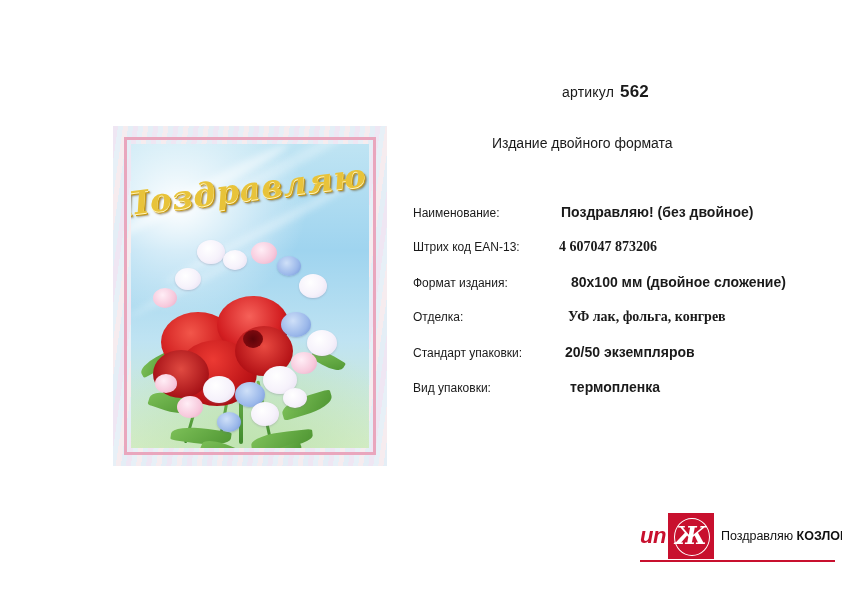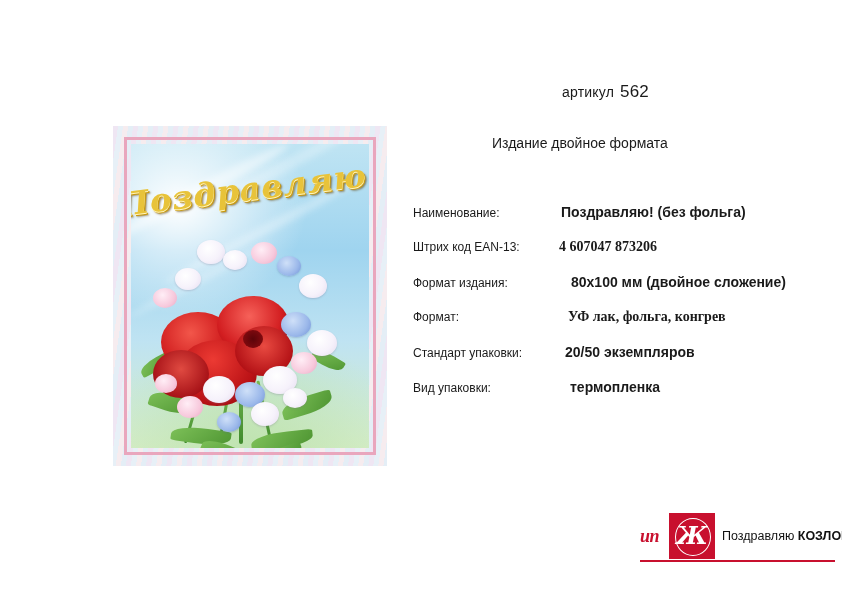--- a/index.html
+++ b/index.html
@@ -20,21 +20,21 @@
   .article-line {
     position: absolute;
     left: 534px;
     top: 82px;
     font-size: 14px;
     letter-spacing: 0.2px;
     white-space: nowrap;
   }
   .article-label { font-weight: 400; margin-left: 28px; }
   .article-value {
-    font-weight: normal;
+    font-weight: bold;
     font-size: 17px;
     margin-left: 6px;
   }
 
   
   .subtitle {
     position: absolute;
     left: 492px;
     top: 135px;
     font-size: 14px;
@@ -190,26 +190,26 @@
   .logo-block {
     position: absolute;
     left: 640px;
     top: 513px;
     width: 195px;
     height: 46px;
     display: flex;
     align-items: center;
   }
   .logo-un {
-    font-family: Liberation Serif, serif;
+    font-family: Liberation Sans, sans-serif;
     font-weight: bold;
     font-style: italic;
-    font-size: 18px;
+    font-size: 22px;
     color: #c8102e;
-    margin-right: 10px;
+    margin-right: 2px;
     letter-spacing: -0.5px;
   }
   .logo-mark {
     width: 46px;
     height: 46px;
     background: #c8102e;
     position: relative;
     flex: 0 0 46px;
   }
   .logo-mark .ring {
@@ -248,37 +248,37 @@
     background: #c8102e;
   }
 </style>
 </head>
 <body>
 
 <div class="article-line">
   <span class="article-label">артикул</span><span class="article-value">562</span>
 </div>
 
-<div class="subtitle">Издание двойное формата</div>
+<div class="subtitle">Издание двойного формата</div>
 
 <div class="spec-table">
   <div class="spec-row r0">
     <span class="spec-label">Наименование:</span>
-    <span class="spec-value">Поздравляю!  (без фольга)</span>
+    <span class="spec-value">Поздравляю!  (без двойное)</span>
   </div>
   <div class="spec-row r1">
     <span class="spec-label">Штрих код EAN-13:</span>
     <span class="spec-value">4 607047 873206</span>
   </div>
   <div class="spec-row r2">
     <span class="spec-label">Формат издания:</span>
     <span class="spec-value">80х100 мм  (двойное сложение)</span>
   </div>
   <div class="spec-row r3">
-    <span class="spec-label">Формат:</span>
+    <span class="spec-label">Отделка:</span>
     <span class="spec-value">УФ лак, фольга, конгрев</span>
   </div>
   <div class="spec-row r4">
     <span class="spec-label">Стандарт упаковки:</span>
     <span class="spec-value">20/50 экземпляров</span>
   </div>
   <div class="spec-row r5">
     <span class="spec-label">Вид упаковки:</span>
     <span class="spec-value">термопленка</span>
   </div>

